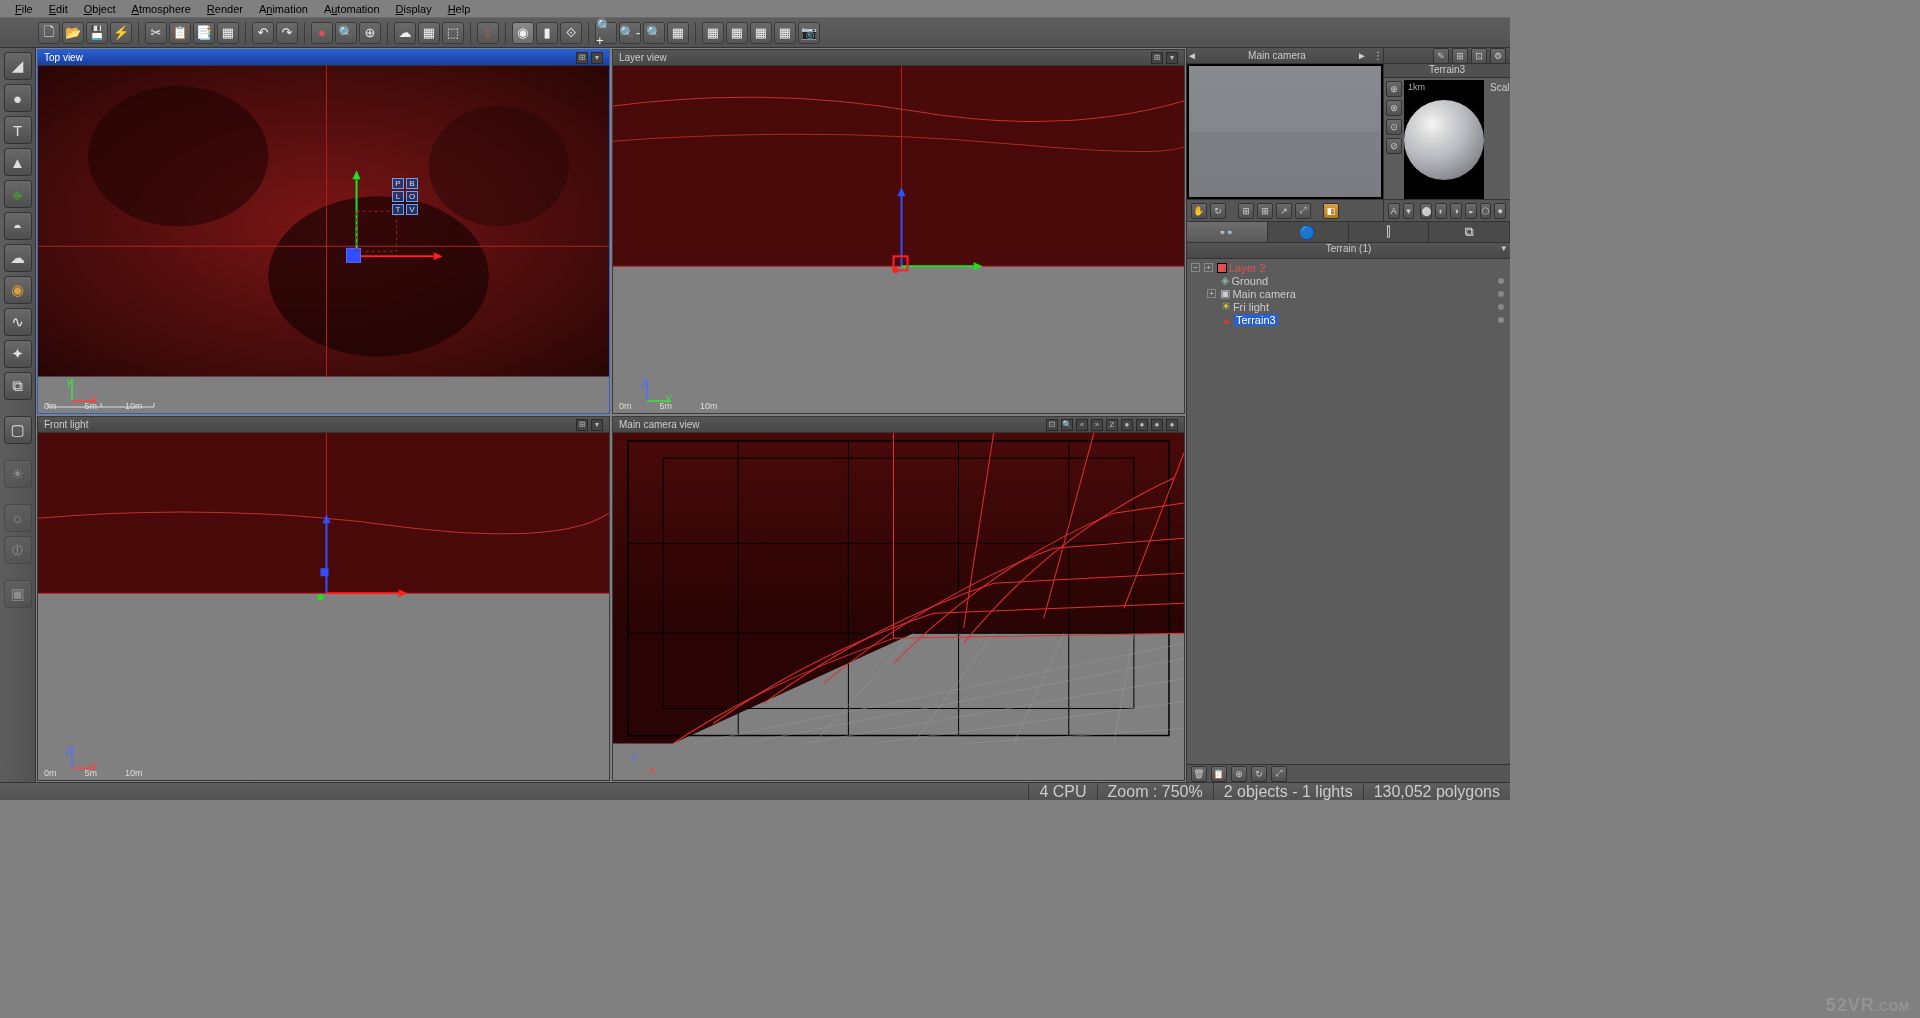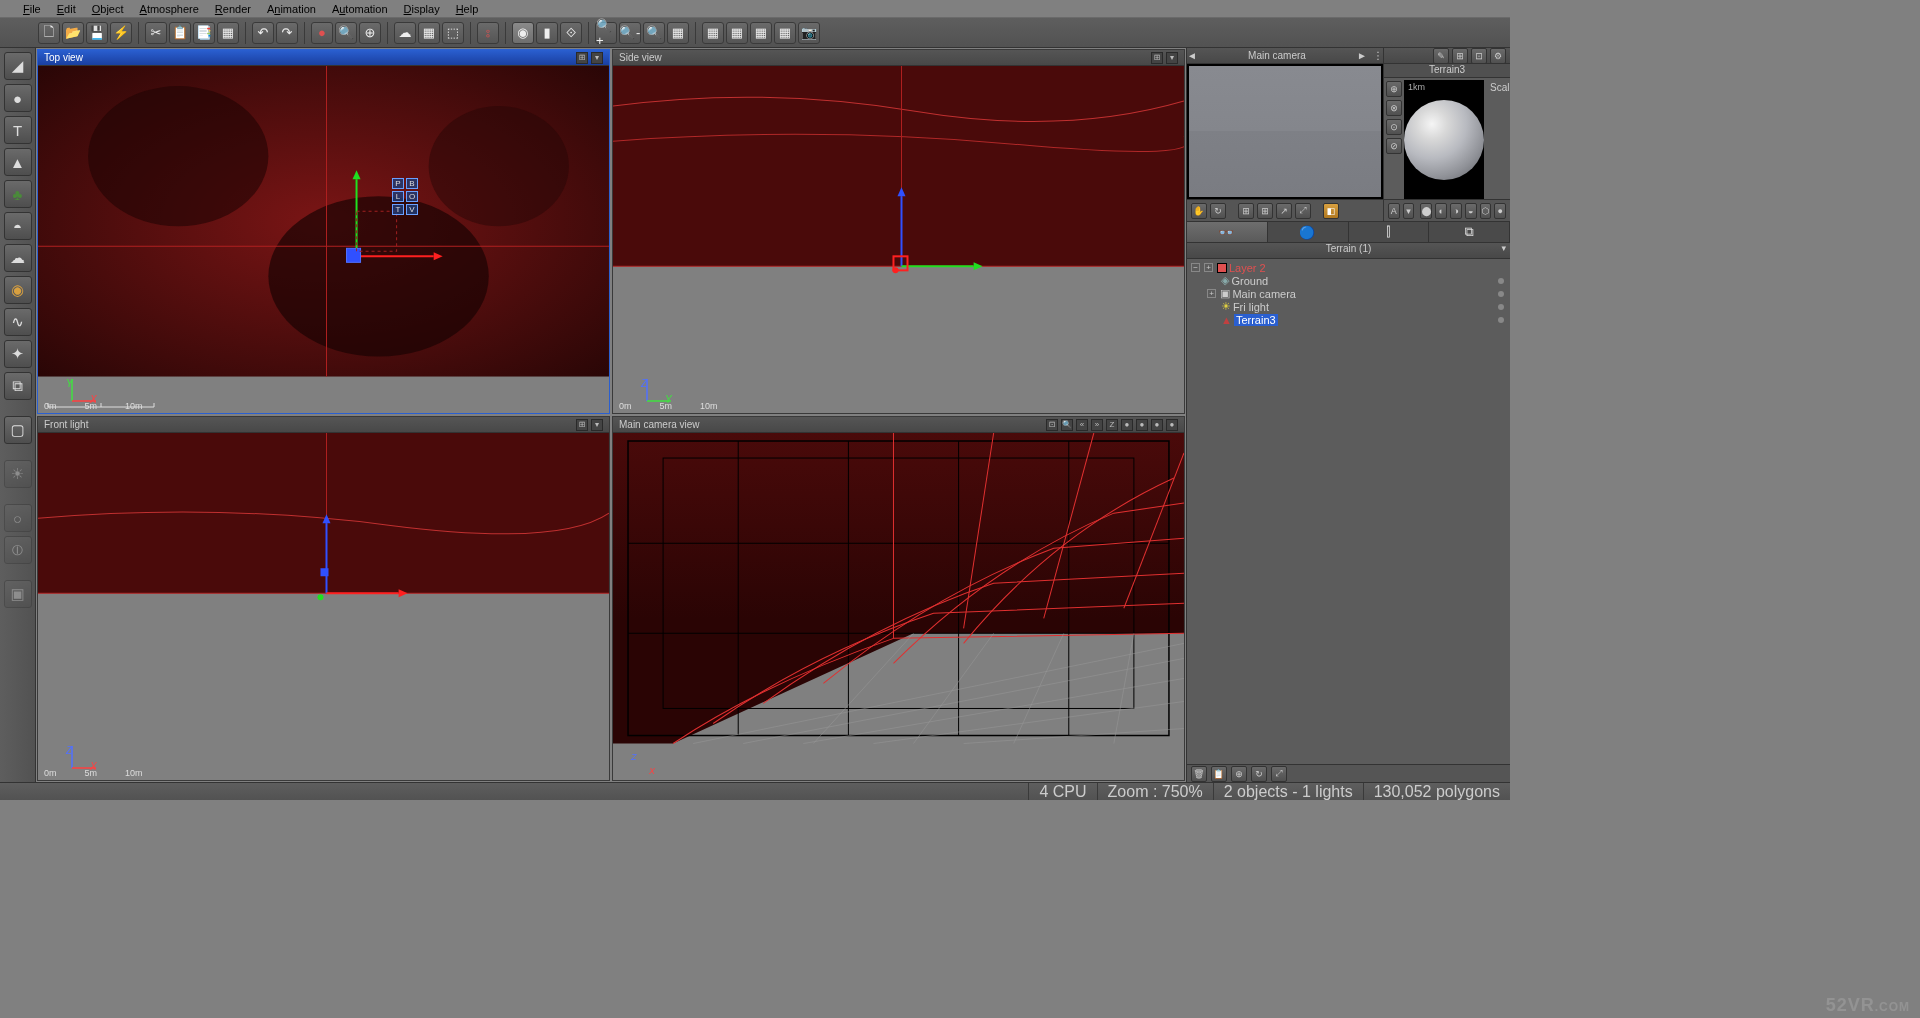--- a/index.html
+++ b/index.html
@@ -1,20 +1,20 @@
 <!DOCTYPE html>
 <html><head>
 <meta charset="utf-8">
 <style>
 * { margin: 0; padding: 0; box-sizing: border-box; user-select: none; }
 html, body { width: 1510px; height: 800px; overflow: hidden; font-family: Tahoma, Arial, sans-serif; font-size: 11px; color: #ddd; background: #808080; }
 .root { display: flex; flex-direction: column; width: 100%; height: 100%; }
 
 
-.menubar { height: 18px; background: #808080; display: flex; align-items: center; padding: 0 15px; border-bottom: 1px solid #6a6a6a; }
+.menubar { height: 18px; background: #808080; display: flex; align-items: center; padding: 0 7px; border-bottom: 1px solid #6a6a6a; }
 .menu-item { padding: 2px 8px; color: #000; cursor: default; }
 .menu-item u { text-decoration: underline; }
 
 
 .toolbar { height: 30px; background: linear-gradient(#5e5e5e,#525252); display: flex; align-items: center; padding: 0 6px; gap: 2px; border-bottom: 1px solid #333; }
 .tb-btn { width: 22px; height: 22px; background: linear-gradient(#6a6a6a,#555); border: 1px solid #3a3a3a; border-radius: 3px; display: flex; align-items: center; justify-content: center; font-size: 13px; color: #eee; }
 .tb-sep { width: 1px; height: 22px; background: #3a3a3a; margin: 0 4px; }
 
 
 .main { flex: 1; display: flex; min-height: 0; }
@@ -238,21 +238,21 @@
             <div style="position:absolute; bottom:2px; left:4px; font-size:9px; color:#ddd; display:flex; gap:28px; padding-left:2px;">
               <span>0m</span>
                 <span>5m</span>
                 <span>10m</span>
             </div>
           </div>
         </div>
 
         <div class="viewport">
           <div class="vp-title">
-            <span>Side view</span>
+            <span>Layer view</span>
             <div class="vp-ticons">
               <div class="vp-ticon">⊞</div>
               <div class="vp-ticon">▾</div>
             </div>
           </div>
           <div class="vp-canvas">
             <svg class="canvas-terrain" viewBox="0 0 570 310" preserveAspectRatio="none">
               <rect width="570" height="200" fill="#4a0a0a"></rect>
               <rect y="200" width="570" height="110" fill="#808080"></rect>
               <path d="M0,40 Q150,20 300,45 T570,35" stroke="#c03030" fill="none" stroke-width="1"></path>

